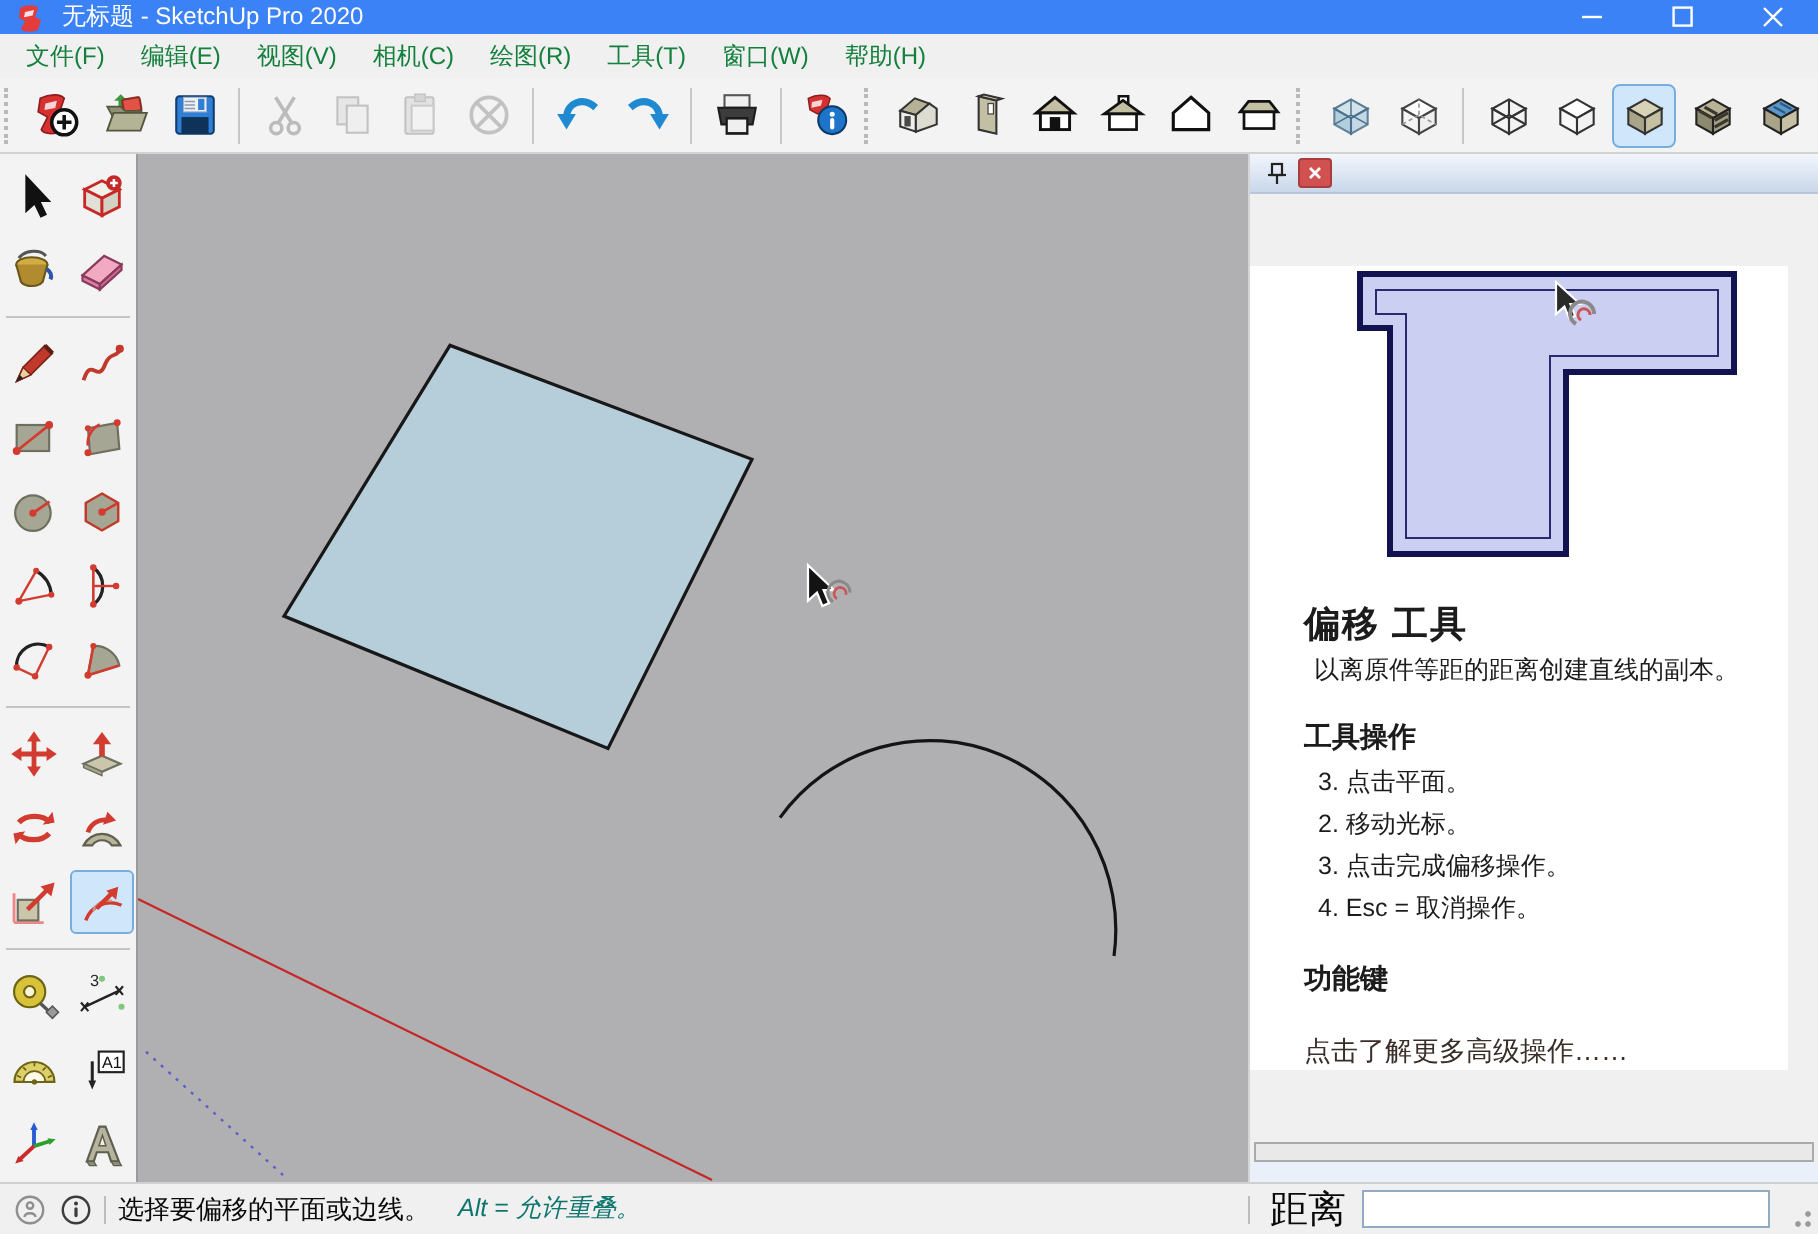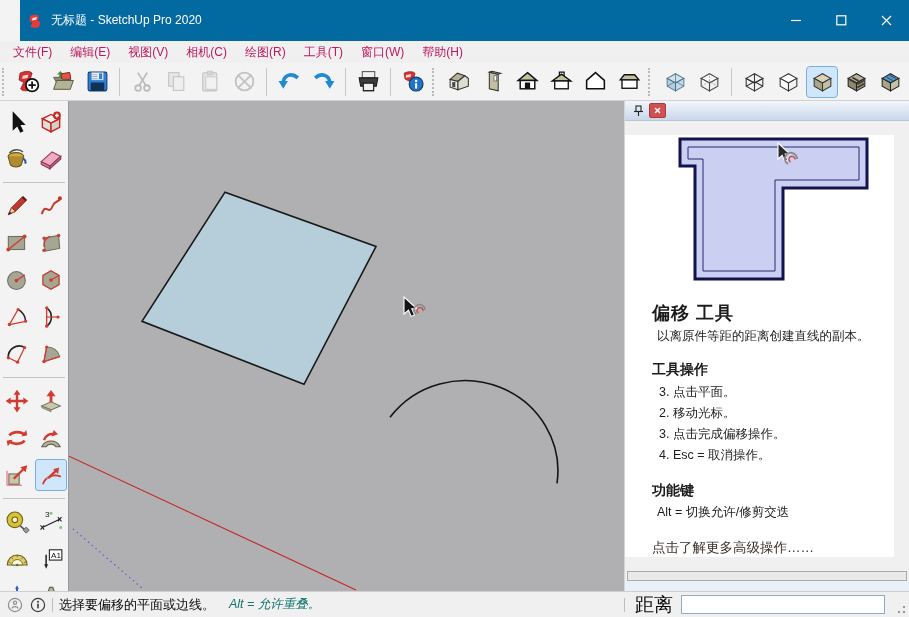--- a/index.html
+++ b/index.html
@@ -1,29 +1,29 @@
 <!DOCTYPE html>
 <html><head>
 <meta charset="utf-8">
 <style>
   html,body{margin:0;padding:0;width:909px;height:617px;overflow:hidden;
     font-family:"Liberation Sans",sans-serif;-webkit-font-smoothing:antialiased;background:#f3f3f3;}
   .window{width:909px;height:617px;display:flex;flex-direction:column;}
 
   
-  .titlebar{height:41px;background:#0369a1;display:flex;align-items:center;flex:0 0 auto;margin-left:20px;}
+  .titlebar{height:17px;background:#3b82f6;display:flex;align-items:center;flex:0 0 auto;}
   .titlebar .logo{width:16px;height:16px;margin:0 7px 0 8px;}
   .titlebar .title{color:#fff;font-size:12px;}
   .titlebar .spacer{flex:1;}
   .winbtn{width:45px;height:26px;display:flex;align-items:center;justify-content:center;color:#fff;}
   .winbtn svg{display:block}
 
   
   .menubar{height:22px;background:#f0f0f0;display:flex;align-items:center;padding-left:4px;flex:0 0 auto;}
-  .menuitem{font-size:12px;color:#be185d;padding:0 9px;line-height:22px;}
+  .menuitem{font-size:12px;color:#15803d;padding:0 9px;line-height:22px;}
 
   
   .toolbar{height:37px;background:#f3f3f3;border-bottom:1px solid #d2d2d2;display:flex;align-items:center;flex:0 0 auto;}
   .tb-handle{width:5px;height:28px;border-left:2px dotted #b9b9b9;margin:0 3px 0 2px;}
   .tb-sep{width:1px;height:28px;background:#c7c7c7;margin:0 5px;}
   .tbtn{width:30px;height:30px;display:flex;align-items:center;justify-content:center;margin:0 2px;border-radius:3px;}
   .tbtn svg{width:25px;height:25px;display:block;}
   .tbtn.disabled{opacity:.55;filter:grayscale(1);}
   .tbtn.active{background:#cfe6fb;outline:1px solid #77aede;}
 
@@ -618,21 +618,20 @@
 
             <div class="inst-h">工具操作</div>
             <div class="inst-steps">
               <div>3. 点击平面。</div>
               <div>2. 移动光标。</div>
               <div>3. 点击完成偏移操作。</div>
               <div>4. Esc = 取消操作。</div>
             </div>
 
             <div class="inst-h">功能键</div>
-            <div class="inst-fn">Alt = 切换允许/修剪交迭</div>
 
             <div class="inst-link">点击了解更多高级操作……</div>
           </div>
         </div>
         <div class="vscroll"></div>
       </div>
 
       <div class="panel-bottom">
         <div class="hscroll"></div>
         <div class="panel-strip"></div>

